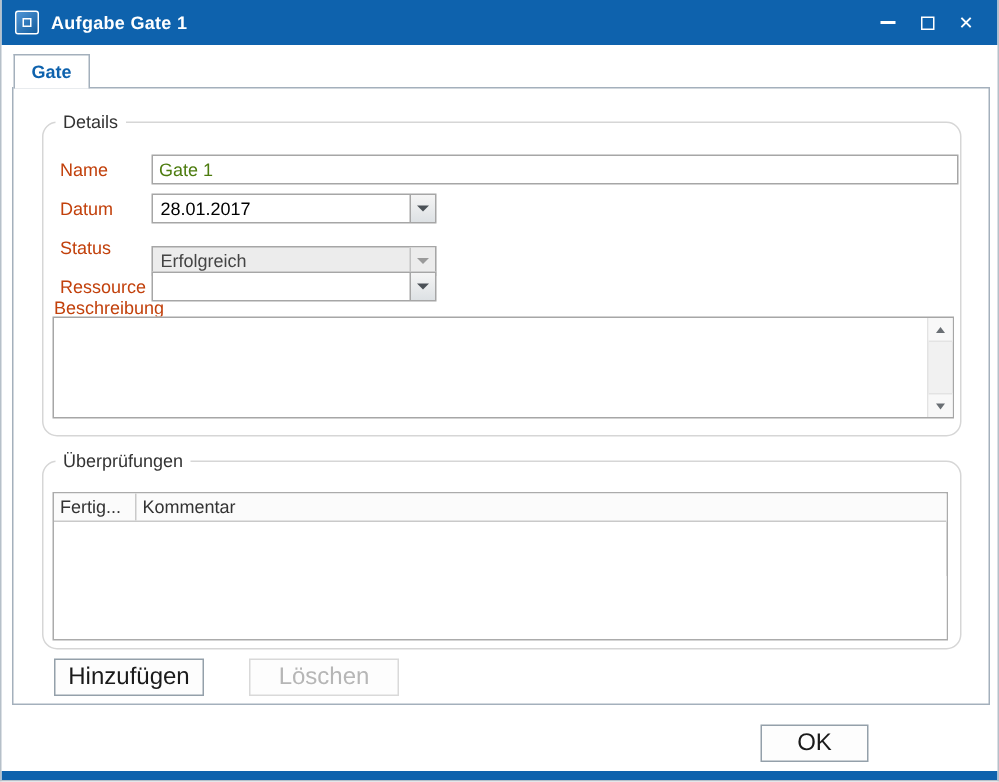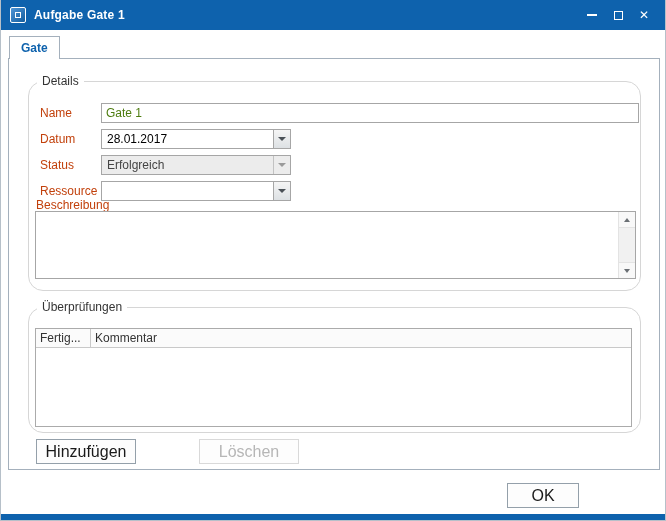--- a/index.html
+++ b/index.html
@@ -24,21 +24,21 @@
   .glyph-close { color:#ffffff; font-size:12px; line-height:1; }
 
   
   .tab { position:absolute; left:8px; top:36px; height:23px; padding:0 11px; background:#ffffff;
          border:1px solid #a4b0bc; border-bottom:none; z-index:3; display:flex; align-items:center;
          color:#0e62ad; font-size:12px; font-weight:bold; cursor:default; }
   .panel { position:absolute; left:7px; top:58px; width:652px; height:412px;
            border:1px solid #a4b0bc; background:#ffffff; z-index:2; }
 
   
-  .group { position:absolute; border:1px solid #d6d6d6; border-radius:15px; background:#ffffff; }
+  .group { position:absolute; border:1px solid #d6d6d6; border-radius:10px; background:#ffffff; }
   .legend { position:absolute; top:-8px; left:8px; background:#ffffff; padding:0 5px;
             font-size:12px; line-height:15px; color:#333333; white-space:nowrap; }
   .details-group { left:19px; top:22px; width:613px; height:210px; }
   .checks-group  { left:19px; top:248px; width:613px; height:126px; }
 
   
   .field-label { position:absolute; left:11px; font-size:12px; color:#c2410c; line-height:20px; }
   .row-name { top:21px; } .row-datum { top:47px; } .row-status { top:73px; } .row-ressource { top:99px; }
   .desc-label { left:7px; top:116px; line-height:14px; }
 
@@ -47,21 +47,21 @@
                 color:#4d7c0f; outline:none; background:#ffffff; }
 
   .combo { position:absolute; left:72px; width:190px; height:20px; border:1px solid #a6a6a6;
            background:#ffffff; cursor:default; }
   .datum-combo { top:47px; } .status-combo { top:73px; } .ressource-combo { top:99px; }
   .combo-value { position:absolute; left:5px; top:0; line-height:18px; font-size:12px;
                  color:#000000; white-space:nowrap; }
   .combo-arrow { position:absolute; right:0; top:0; width:17px; height:18px; display:flex;
                  align-items:center; justify-content:center;
                  background:linear-gradient(#f5f5f5,#dde1e4); border-left:1px solid #a6a6a6; }
-  .combo.disabled { background:#ececec; }
+  .combo.disabled { background:#ececec;margin-top:9px; }
   .combo.disabled .combo-value { color:#444444; }
   .combo.disabled .combo-arrow { background:#ececec; border-left-color:#c2c2c2; }
   .combo.disabled .tri-down { border-top-color:#9a9a9a; }
 
   .tri-down { width:0; height:0; border-left:4px solid transparent; border-right:4px solid transparent;
               border-top:4px solid #4b5157; display:block; }
   .tri-up   { width:0; height:0; border-left:3px solid transparent; border-right:3px solid transparent;
               border-bottom:4px solid #6a6f74; display:block; }
   .tri-down.small { border-left-width:3px; border-right-width:3px; border-top-color:#6a6f74; }
 
@@ -85,21 +85,21 @@
   .th { font-size:12px; color:#333333; padding:2px 4px; white-space:nowrap; overflow:hidden; }
   .th-fertig { width:55px; border-right:1px solid #c9c9c9; flex:0 0 auto; }
   .th-kommentar { flex:1; }
   .tbody { flex:1; background:#ffffff; }
 
   
   .btn { font-family:inherit; font-size:16px; color:#1a1a1a; background:#fdfdfd;
          border:1px solid #94a0aa; height:25px; cursor:pointer; }
   .add-btn    { position:absolute; left:27px;  top:380px; width:100px; }
   .delete-btn { position:absolute; left:157px; top:380px; width:100px; }
-  .btn.disabled { color:#b6b6b6; border-color:#d9d9d9; background:#fdfdfd; cursor:default;margin-left:33px; }
+  .btn.disabled { color:#b6b6b6; border-color:#d9d9d9; background:#fdfdfd; cursor:default; }
   .ok-btn     { position:absolute; left:506px; top:483px; width:72px; z-index:4; }
   .cancel-btn { position:absolute; left:586px; top:483px; width:72px; z-index:4; }
 
   .bottom-strip { position:absolute; left:0; top:514px; width:100%; height:7px; background:#0e62ad; }
 </style>
 </head>
 <body>
 
 <div class="window">
 

